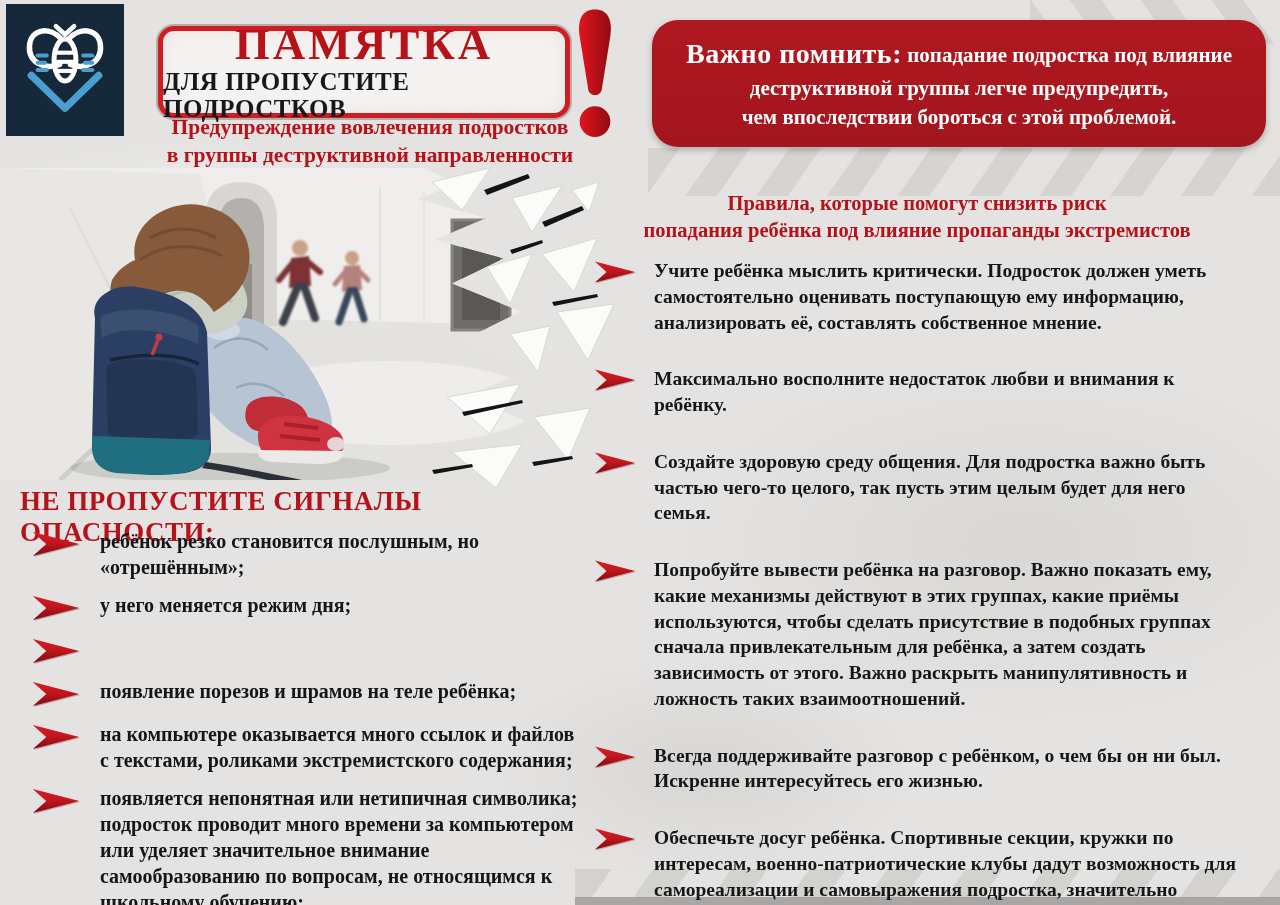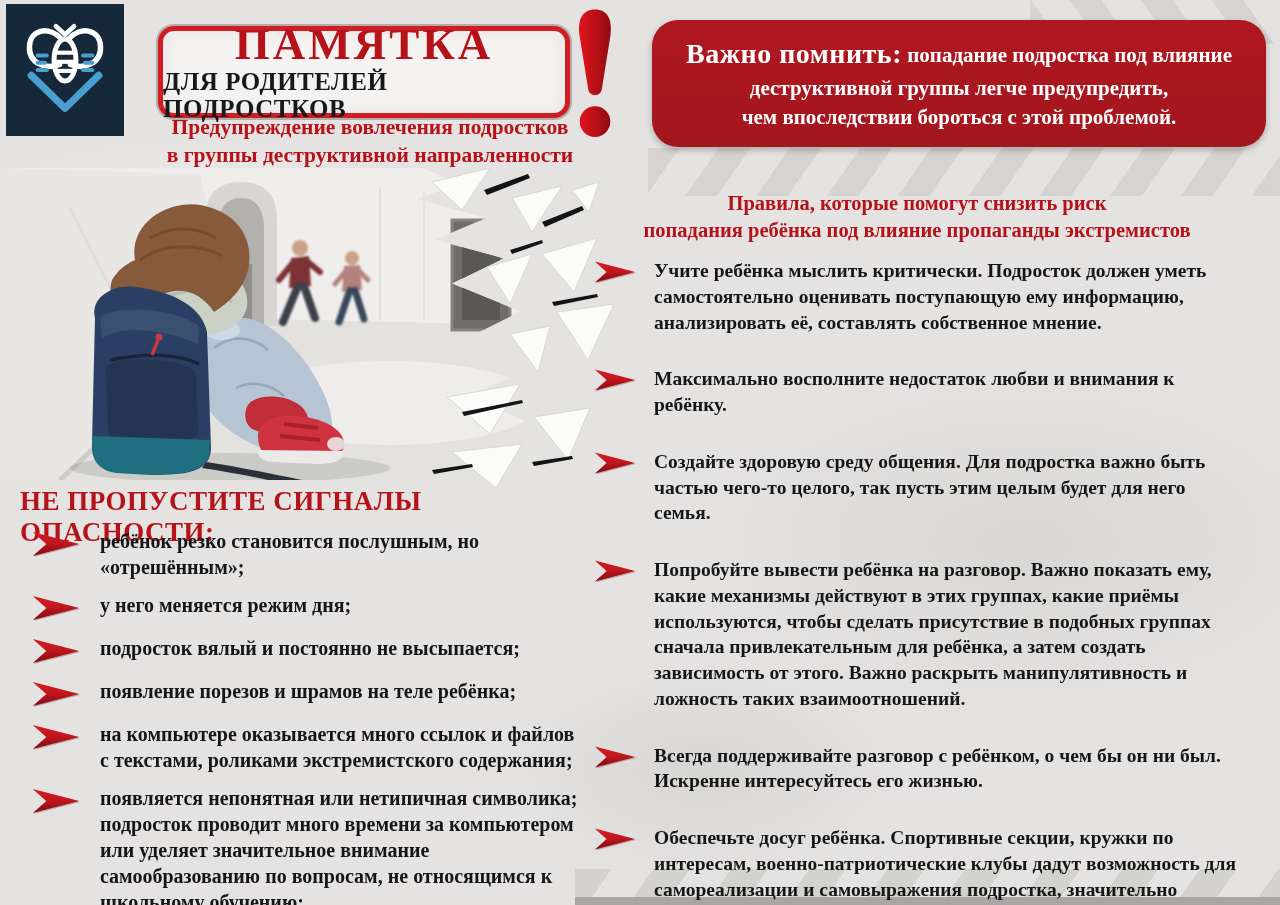--- a/index.html
+++ b/index.html
@@ -99,21 +99,21 @@
       <line x1="39" y1="47" x2="61" y2="47" stroke="#ffffff" stroke-width="4.5"></line>
       <line x1="42" y1="57" x2="58" y2="57" stroke="#ffffff" stroke-width="4.5"></line>
       <path d="M20,40 h10 M20,48 h8 M20,56 h10" stroke="#4b9fd0" stroke-width="4.5" stroke-linecap="round"></path>
       <path d="M80,40 h-10 M80,48 h-8 M80,56 h-10" stroke="#4b9fd0" stroke-width="4.5" stroke-linecap="round"></path>
       <path d="M13,62 L50,98 L87,62" fill="none" stroke="#4b9fd0" stroke-width="8" stroke-linecap="round" stroke-linejoin="round"></path>
     </svg>
   </div>
 
   <div class="header-box">
     <div class="header-title">ПАМЯТКА</div>
-    <div class="header-sub">ДЛЯ РОДИТЕЛЕЙ ПОДРОСТКОВ</div>
+    <div class="header-sub">ДЛЯ ПРОПУСТИТЕ ПОДРОСТКОВ</div>
   </div>
   <svg class="exclaim" viewBox="0 0 60 160">
     <path d="M30,4 C45,4 51,16 48,36 L38,98 C37,107 23,107 22,98 L12,36 C9,16 15,4 30,4 Z" fill="url(#exGrad)"></path>
     <circle cx="30" cy="136" r="18" fill="url(#exGrad)"></circle>
   </svg>
   <div class="tagline">
     <div>Предупреждение вовлечения подростков</div>
     <div>в группы деструктивной направленности</div>
   </div>
 
@@ -232,21 +232,20 @@
     <div class="item">
       <svg class="arrow" viewBox="0 0 100 62">
           <polygon points="2,6 98,31 2,56 30,31" fill="url(#arrowGrad)"></polygon>
         </svg>
       <div class="item-text">у него меняется режим дня;</div>
     </div>
     <div class="item">
       <svg class="arrow" viewBox="0 0 100 62">
           <polygon points="2,6 98,31 2,56 30,31" fill="url(#arrowGrad)"></polygon>
         </svg>
-      <div class="item-text">подросток вялый и постоянно не высыпается;</div>
     </div>
     <div class="item">
       <svg class="arrow" viewBox="0 0 100 62">
           <polygon points="2,6 98,31 2,56 30,31" fill="url(#arrowGrad)"></polygon>
         </svg>
       <div class="item-text">появление порезов и шрамов на теле ребёнка;</div>
     </div>
     <div class="item">
       <svg class="arrow" viewBox="0 0 100 62">
           <polygon points="2,6 98,31 2,56 30,31" fill="url(#arrowGrad)"></polygon>

